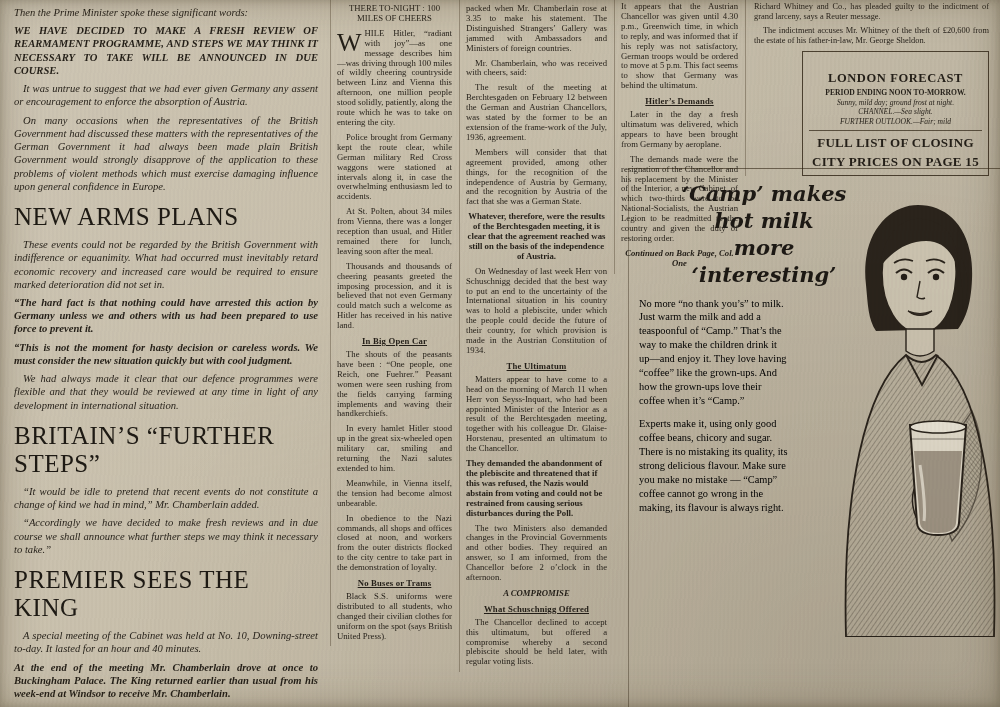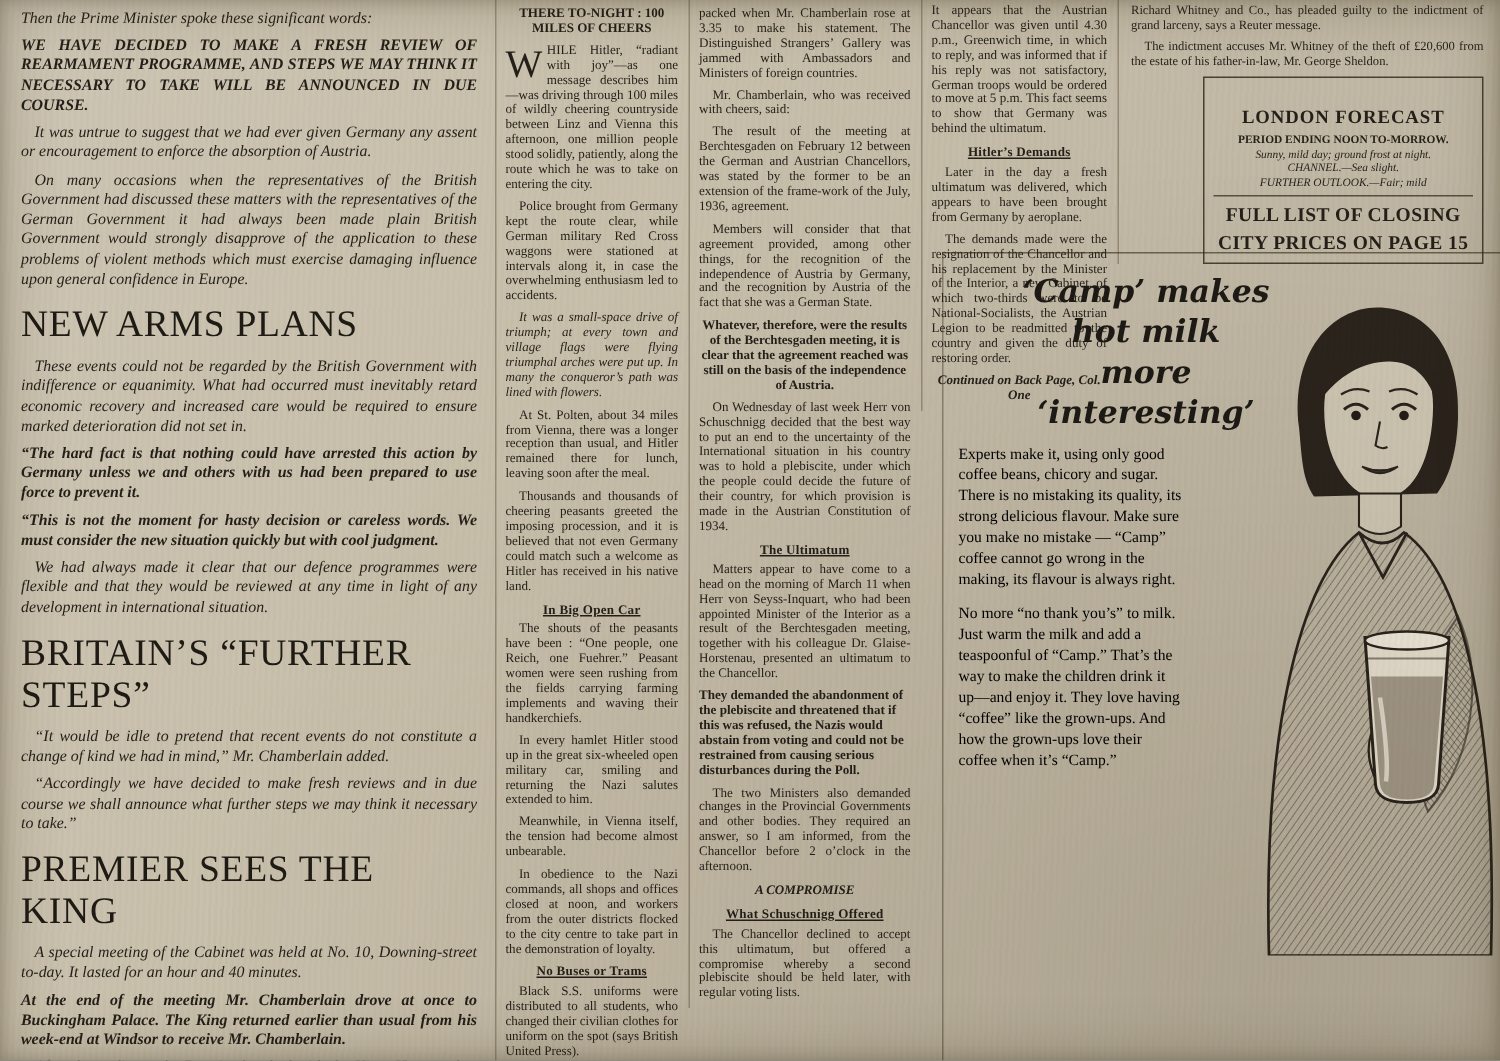--- a/index.html
+++ b/index.html
@@ -113,21 +113,21 @@
   .ital-block {
     font-style: italic;
     font-size: 8.3px;
     line-height: 1.13;
     text-align: justify;
     margin: 0 0 5px 0;
     text-indent: 9px;
   }
 
   .col3-head, .col4-head {
-    font-weight: bold;
+    font-weight: normal;
     text-align: center;
     font-size: 10.5px;
     line-height: 1.1;
     margin: 0 0 5px 0;
     text-indent: 0;
   }
 
   
   .forecast {
     border: 1px solid rgba(45,34,18,0.8);
@@ -280,21 +280,20 @@
     <p>A special meeting of the Cabinet was held at No. 10, Downing-street to-day. It lasted for an hour and 40 minutes.</p>
     <p class="hl">At the end of the meeting Mr. Chamberlain drove at once to Buckingham Palace. The King returned earlier than usual from his week-end at Windsor to receive Mr. Chamberlain.</p>
     <p>After the audience the Premier lunched with the King. He stayed at the Palace until it was time for him to go to the House to make his speech.</p>
 
   </div>
 
   <div class="col col2">
     <p class="col3-head">THERE TO-NIGHT : 100 MILES OF CHEERS</p>
     <p class="dropcap noind">WHILE Hitler, “radiant with joy”—as one message describes him—was driving through 100 miles of wildly cheering countryside between Linz and Vienna this afternoon, one million people stood solidly, patiently, along the route which he was to take on entering the city.</p>
     <p>Police brought from Germany kept the route clear, while German military Red Cross waggons were stationed at intervals along it, in case the overwhelming enthusiasm led to accidents.</p>
-    <p class="ital-block">It was a small-space drive of triumph; at every town and village flags were flying triumphal arches were put up. In many the conqueror’s path was lined with flowers.</p>
     <p>At St. Polten, about 34 miles from Vienna, there was a longer reception than usual, and Hitler remained there for lunch, leaving soon after the meal.</p>
     <p>Thousands and thousands of cheering peasants greeted the imposing procession, and it is believed that not even Germany could match such a welcome as Hitler has received in his native land.</p>
     <p class="sub-hd">In Big Open Car</p>
     <p>The shouts of the peasants have been : “One people, one Reich, one Fuehrer.” Peasant women were seen rushing from the fields carrying farming implements and waving their handkerchiefs.</p>
     <p>In every hamlet Hitler stood up in the great six-wheeled open military car, smiling and returning the Nazi salutes extended to him.</p>
     <p>Meanwhile, in Vienna itself, the tension had become almost unbearable.</p>
     <p>In obedience to the Nazi commands, all shops and offices closed at noon, and workers from the outer districts flocked to the city centre to take part in the demonstration of loyalty.</p>
     <p class="sub-hd">No Buses or Trams</p>
     <p>Black S.S. uniforms were distributed to all students, who changed their civilian clothes for uniform on the spot (says British United Press).</p>
 
@@ -342,22 +341,22 @@
   </div>
 
   <div class="ad">
     <div class="ad-script">
       <div>‘Camp’ makes</div>
       <div>hot milk</div>
       <div>more</div>
       <div>‘interesting’</div>
     </div>
     <div class="ad-body">
+      <p>No more “no thank you’s” to milk. Just warm the milk and add a teaspoonful of “Camp.” That’s the way to make the children drink it up—and enjoy it. They love having “coffee” like the grown-ups. And how the grown-ups love their coffee when it’s “Camp.”</p>
       <p>Experts make it, using only good coffee beans, chicory and sugar. There is no mistaking its quality, its strong delicious flavour. Make sure you make no mistake — “Camp” coffee cannot go wrong in the making, its flavour is always right.</p>
-      <p>No more “no thank you’s” to milk. Just warm the milk and add a teaspoonful of “Camp.” That’s the way to make the children drink it up—and enjoy it. They love having “coffee” like the grown-ups. And how the grown-ups love their coffee when it’s “Camp.”</p>
     </div>
 
     <svg class="illo" viewBox="0 0 184 448">
       <defs>
         <pattern id="hatch" width="4" height="4" patternUnits="userSpaceOnUse" patternTransform="rotate(35)">
           <line x1="0" y1="0" x2="0" y2="4" stroke="#2a241c" stroke-width="1"></line>
         </pattern>
         <pattern id="hatch2" width="3" height="3" patternUnits="userSpaceOnUse" patternTransform="rotate(-40)">
           <line x1="0" y1="0" x2="0" y2="3" stroke="#2a241c" stroke-width="0.8"></line>
         </pattern>

